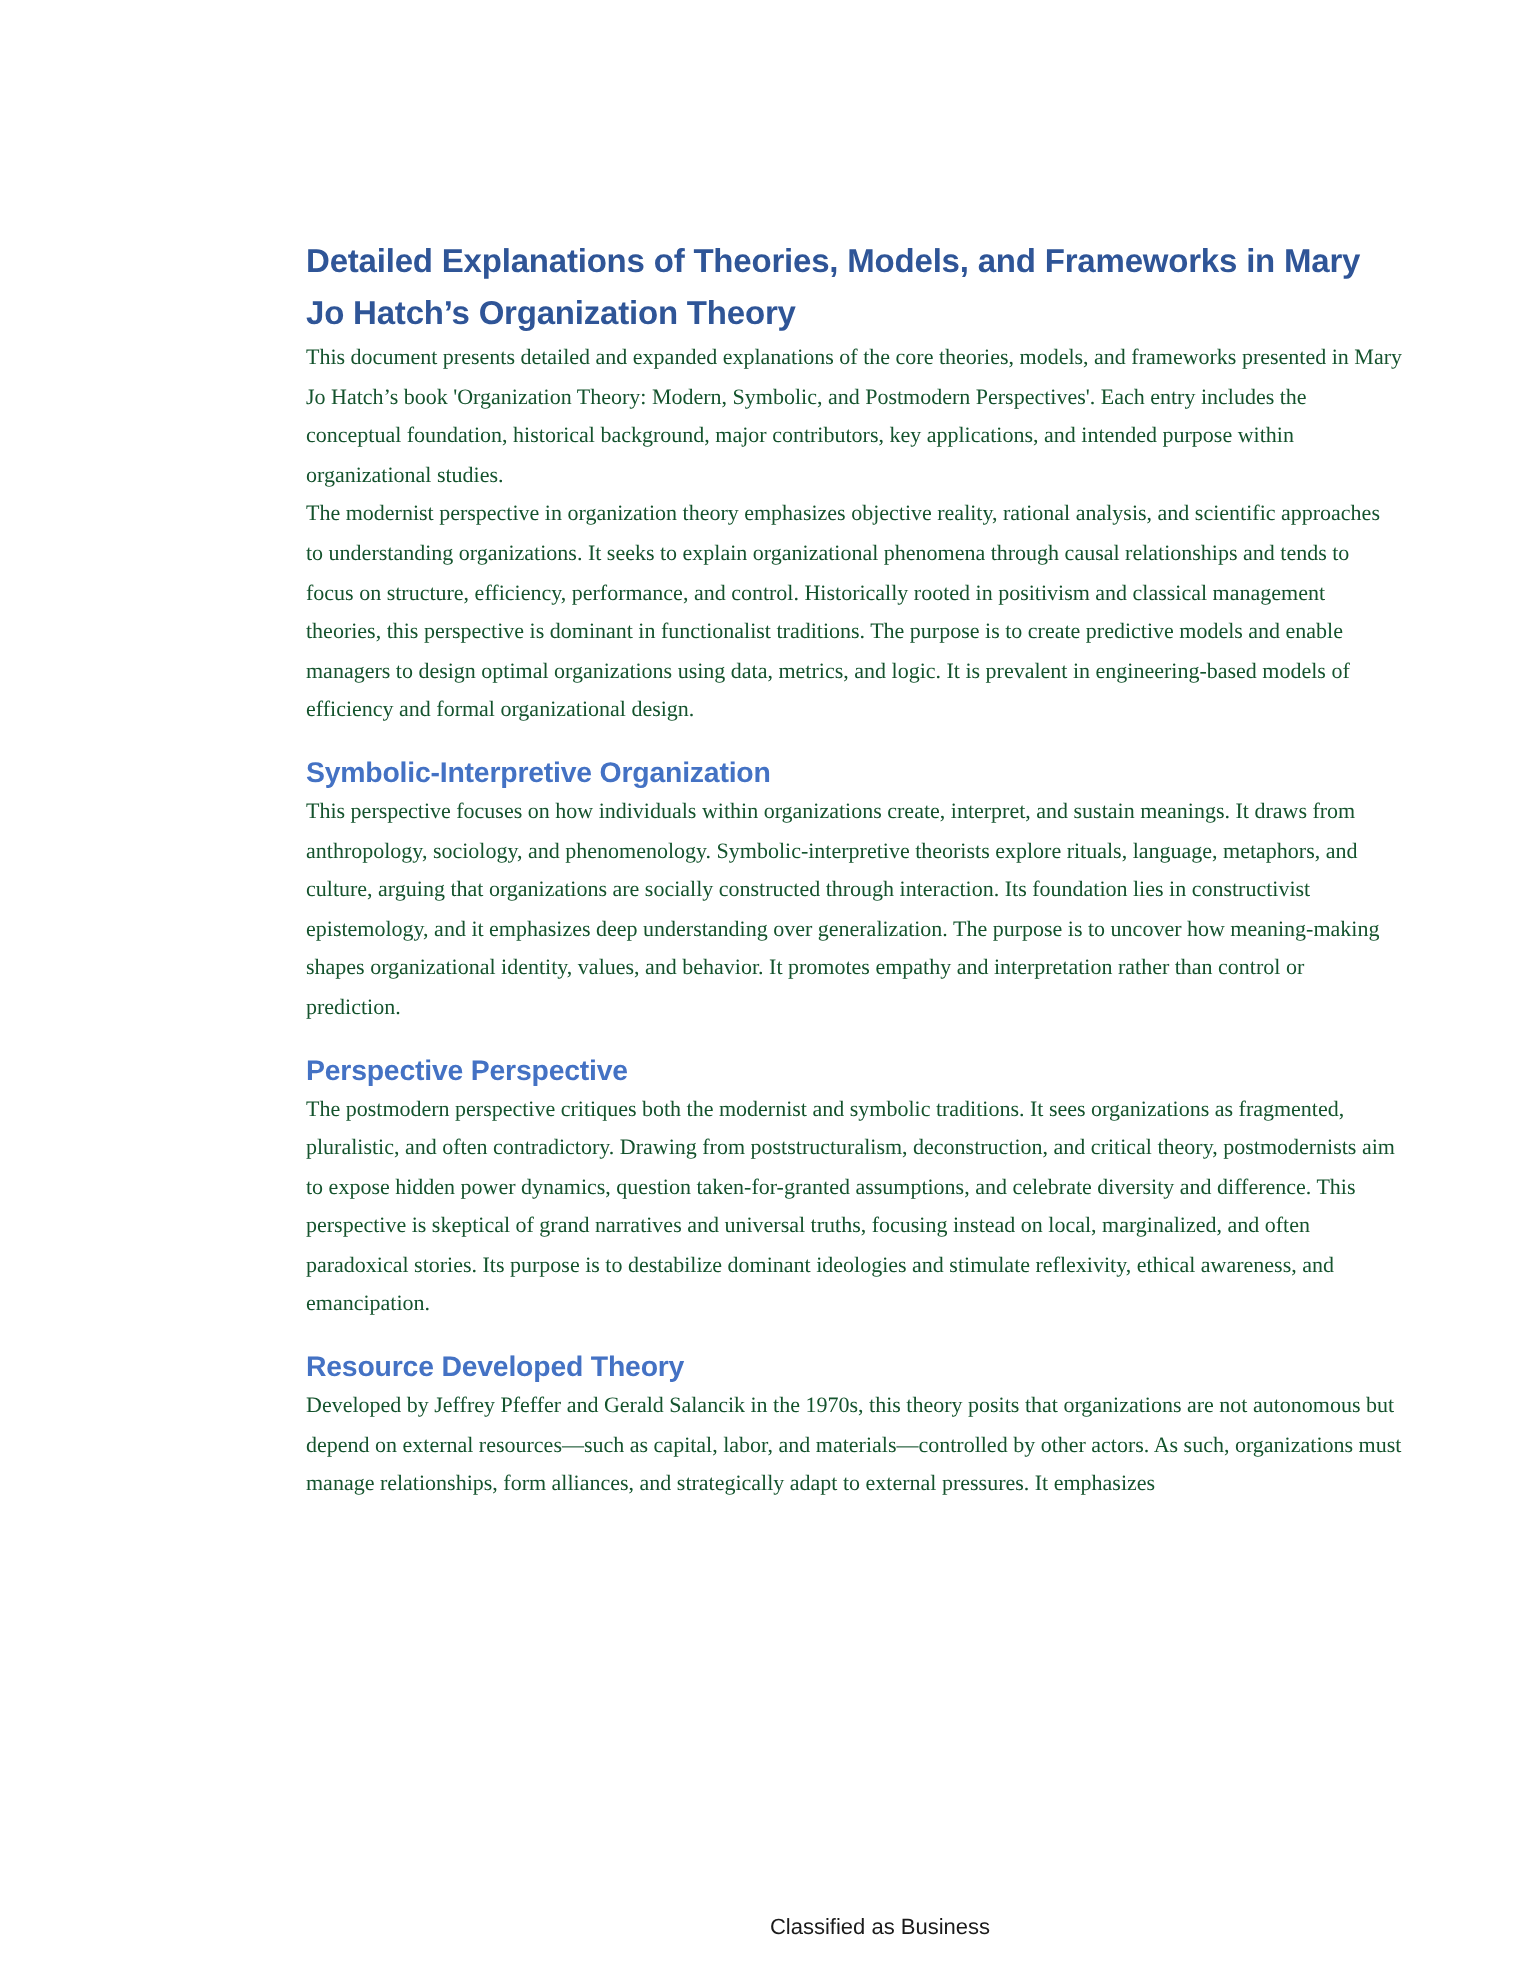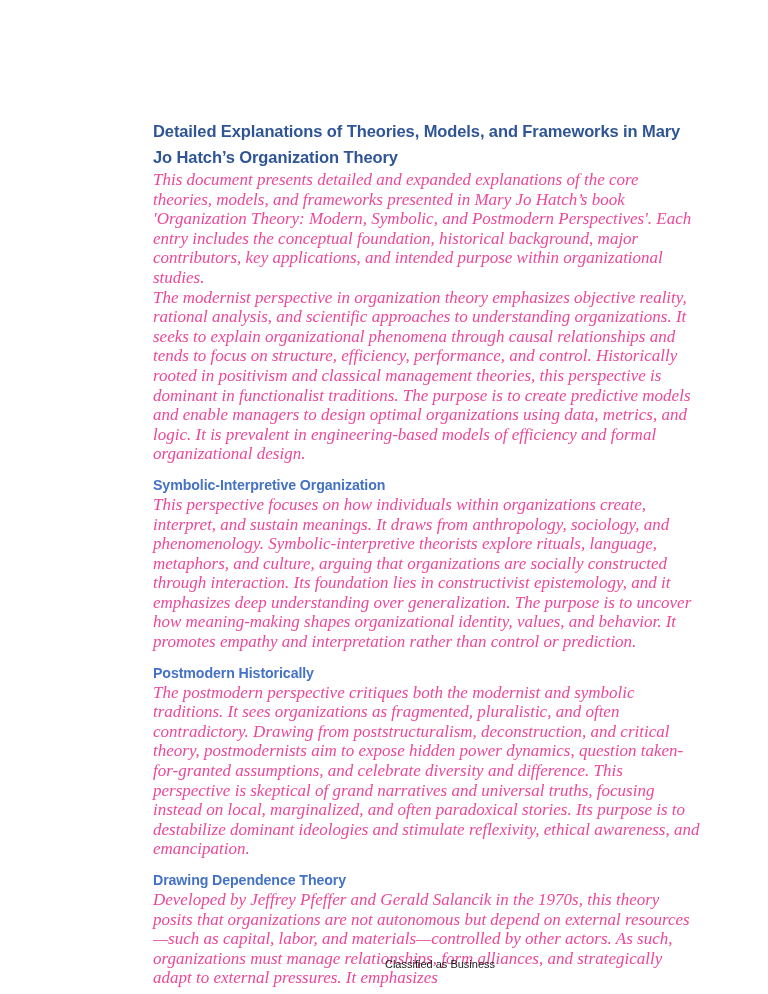--- a/index.html
+++ b/index.html
@@ -31,25 +31,24 @@
       font-family: "Liberation Sans", sans-serif;
       font-weight: bold;
       font-size: 16.5px;
       line-height: 26px;
       color: #2f5597;
       margin: 0;
       letter-spacing: -0.1px;
     }
     .body-text {
       font-family: "Liberation Serif", serif;
-      font-size: 17px;
+      font-size: 11px;
       line-height: 19.6px;
-      color: #ec4899;
+      color: #14532d;
       margin: 0;
-      font-style: italic;
     }
     .section-heading {
       font-family: "Liberation Sans", sans-serif;
       font-weight: bold;
       font-size: 14.2px;
       line-height: 20px;
       color: #4472c4;
       margin: 11px 0 0 0;
       letter-spacing: -0.1px;
     }
@@ -70,21 +69,21 @@
 <div class="page">
   <div class="content">
     <h1 class="doc-title">Detailed Explanations of Theories, Models, and Frameworks in Mary Jo Hatch’s Organization Theory</h1>
     <p class="body-text">This document presents detailed and expanded explanations of the core theories, models, and frameworks presented in Mary Jo Hatch’s book 'Organization Theory: Modern, Symbolic, and Postmodern Perspectives'. Each entry includes the conceptual foundation, historical background, major contributors, key applications, and intended purpose within organizational studies.</p>
 
     <p class="body-text">The modernist perspective in organization theory emphasizes objective reality, rational analysis, and scientific approaches to understanding organizations. It seeks to explain organizational phenomena through causal relationships and tends to focus on structure, efficiency, performance, and control. Historically rooted in positivism and classical management theories, this perspective is dominant in functionalist traditions. The purpose is to create predictive models and enable managers to design optimal organizations using data, metrics, and logic. It is prevalent in engineering-based models of efficiency and formal organizational design.</p>
 
     <h2 class="section-heading">Symbolic-Interpretive Organization</h2>
     <p class="body-text">This perspective focuses on how individuals within organizations create, interpret, and sustain meanings. It draws from anthropology, sociology, and phenomenology. Symbolic-interpretive theorists explore rituals, language, metaphors, and culture, arguing that organizations are socially constructed through interaction. Its foundation lies in constructivist epistemology, and it emphasizes deep understanding over generalization. The purpose is to uncover how meaning-making shapes organizational identity, values, and behavior. It promotes empathy and interpretation rather than control or prediction.</p>
 
-    <h2 class="section-heading">Postmodern Historically</h2>
+    <h2 class="section-heading">Perspective Perspective</h2>
     <p class="body-text">The postmodern perspective critiques both the modernist and symbolic traditions. It sees organizations as fragmented, pluralistic, and often contradictory. Drawing from poststructuralism, deconstruction, and critical theory, postmodernists aim to expose hidden power dynamics, question taken-for-granted assumptions, and celebrate diversity and difference. This perspective is skeptical of grand narratives and universal truths, focusing instead on local, marginalized, and often paradoxical stories. Its purpose is to destabilize dominant ideologies and stimulate reflexivity, ethical awareness, and emancipation.</p>
 
-    <h2 class="section-heading">Drawing Dependence Theory</h2>
+    <h2 class="section-heading">Resource Developed Theory</h2>
     <p class="body-text">Developed by Jeffrey Pfeffer and Gerald Salancik in the 1970s, this theory posits that organizations are not autonomous but depend on external resources—such as capital, labor, and materials—controlled by other actors. As such, organizations must manage relationships, form alliances, and strategically adapt to external pressures. It emphasizes</p>
   </div>
 
   <div class="footer">Classified as Business</div>
 </div>
 
 </body></html>

